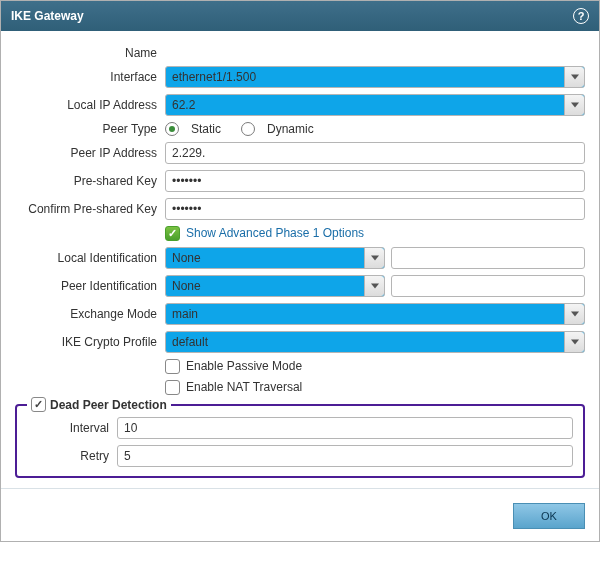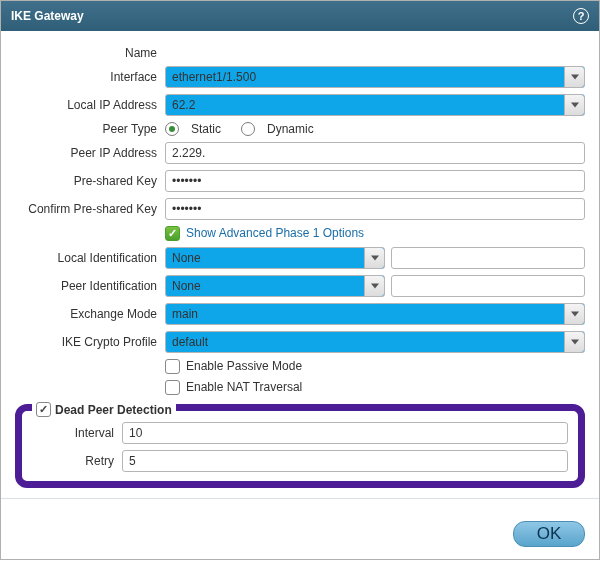--- a/index.html
+++ b/index.html
@@ -132,22 +132,22 @@
     border-color:#4aa02c;
   }
   .check.green .box::after, .check.plain-checked .box::after {
     content:"✓";
     font-size:11px;
     font-weight:bold;
   }
   .check.plain-checked .box { color:#444; }
   .check.plain .text, .check.plain-checked .text { color:#333; }
   .fieldset {
-    border:7px solid #4c1d95;
-    border-radius:12px;
+    border:2px solid #4c1d95;
+    border-radius:4px;
     margin-top:6px;
     padding:8px 10px 6px 10px;
     position:relative;
   }
   .fieldset .legend {
     position:absolute;
     top:-9px; left:10px;
     background:#fff;
     padding:0 4px;
     display:flex;
@@ -164,27 +164,26 @@
   }
   .footer {
     display:flex;
     justify-content:flex-end;
     gap:10px;
     padding:10px 14px 12px 14px;
   }
   .btn {
     min-width:72px;
     height:26px;
-    border-radius:12px;
+    border-radius:0;
     border:1px solid #9ab3c3;
     background:linear-gradient(#fdfdfd,#ececec);
     cursor:pointer;
-    font-size:17px;
+    font-size:11px;
     color:#333;
-    margin-top:8px;
   }
   .btn.primary {
     background:linear-gradient(#8fc7e6,#5aa4cc);
     border-color:#4a8fb4;
     color:#0a3550;
   }
   .half { width:220px !important; flex:0 0 220px; }
   .spacer-after { flex:1; height:22px; border:1px solid #b5b5b5; border-radius:3px; background:#fff; }
 </style>
 </head>

